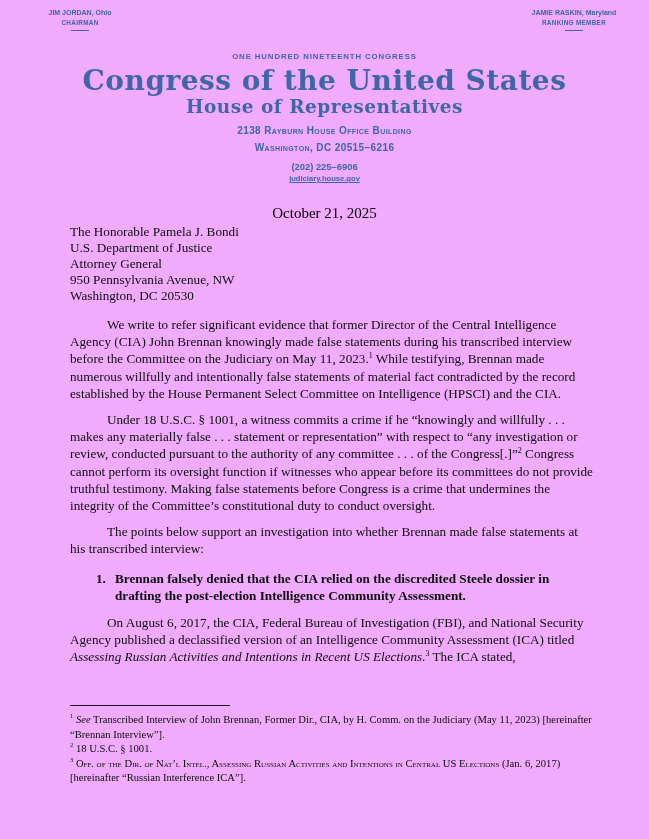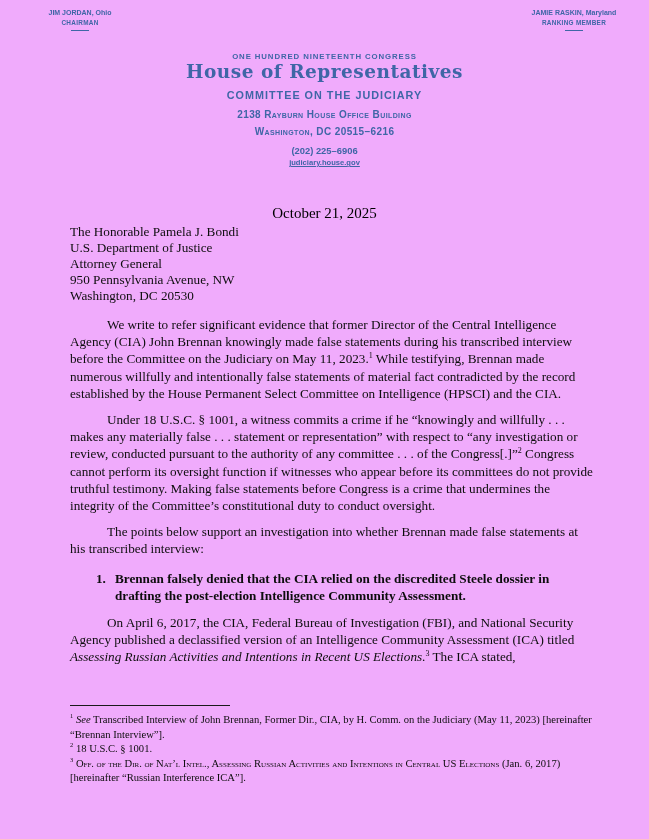--- a/index.html
+++ b/index.html
@@ -131,22 +131,22 @@
     <div class="corner-rule"></div>
   </div>
   <div class="corner corner-ranking">
     <div class="corner-name">JAMIE RASKIN, Maryland</div>
     <div class="corner-title">RANKING MEMBER</div>
     <div class="corner-rule"></div>
   </div>
 
   <div class="center-head">
     <div class="congress-line">ONE HUNDRED NINETEENTH CONGRESS</div>
+    <div class="congress-title">Congress of the United States</div>
     <div class="house-title">House of Representatives</div>
-    <div class="committee-name">COMMITTEE ON THE JUDICIARY</div>
     <div class="lh-addr lh-addr1">2138 Rayburn House Office Building</div>
     <div class="lh-addr lh-addr2">Washington, DC 20515–6216</div>
     <div class="lh-phone">(202) 225–6906</div>
     <div class="lh-site">judiciary.house.gov</div>
   </div>
 
   <div class="letter-date">October 21, 2025</div>
 
   <div class="letter-body">
     <div class="recipient">
@@ -160,21 +160,21 @@
 
     <p class="para para-first"><span>We write to refer significant evidence that former Director of the Central Intelligence Agency (CIA) John Brennan knowingly made false statements during his transcribed interview before the Committee on the Judiciary on May 11, 2023.</span><sup>1</sup><span> While testifying, Brennan made numerous willfully and intentionally false statements of material fact contradicted by the record established by the House Permanent Select Committee on Intelligence (HPSCI) and the CIA.</span></p>
     <p class="para"><span>Under 18 U.S.C. § 1001, a witness commits a crime if he “knowingly and willfully . . . makes any materially false . . . statement or representation” with respect to “any investigation or review, conducted pursuant to the authority of any committee . . . of the Congress[.]”</span><sup>2</sup><span> Congress cannot perform its oversight function if witnesses who appear before its committees do not provide truthful testimony. Making false statements before Congress is a crime that undermines the integrity of the Committee’s constitutional duty to conduct oversight.</span></p>
     <p class="para"><span>The points below support an investigation into whether Brennan made false statements at his transcribed interview:</span></p>
 
     <div class="numbered-point">
       <span class="point-number">1.</span>
       <span class="point-text">Brennan falsely denied that the CIA relied on the discredited Steele dossier in drafting the post-election Intelligence Community Assessment.</span>
     </div>
 
-    <p class="para"><span>On April 6, 2017, the CIA, Federal Bureau of Investigation (FBI), and National Security Agency published a declassified version of an Intelligence Community Assessment (ICA) titled </span><i>Assessing Russian Activities and Intentions in Recent US Elections</i><span>.</span><sup>3</sup><span> The ICA stated,</span></p>
+    <p class="para"><span>On August 6, 2017, the CIA, Federal Bureau of Investigation (FBI), and National Security Agency published a declassified version of an Intelligence Community Assessment (ICA) titled </span><i>Assessing Russian Activities and Intentions in Recent US Elections</i><span>.</span><sup>3</sup><span> The ICA stated,</span></p>
   </div>
 
   <div class="footnotes">
     <div class="fn-rule"></div>
     <div class="footnote"><sup>1</sup><span> </span><i>See</i><span> Transcribed Interview of John Brennan, Former Dir., CIA, by H. Comm. on the Judiciary (May 11, 2023) [hereinafter “Brennan Interview”].</span></div>
     <div class="footnote"><sup>2</sup><span> 18 U.S.C. § 1001.</span></div>
     <div class="footnote"><sup>3</sup><span> </span><span class="sc">Off. of the Dir. of Nat’l Intel., Assessing Russian Activities and Intentions in Central US Elections</span><span> (Jan. 6, 2017) [hereinafter “Russian Interference ICA”].</span></div>
   </div>
 
 </div>

